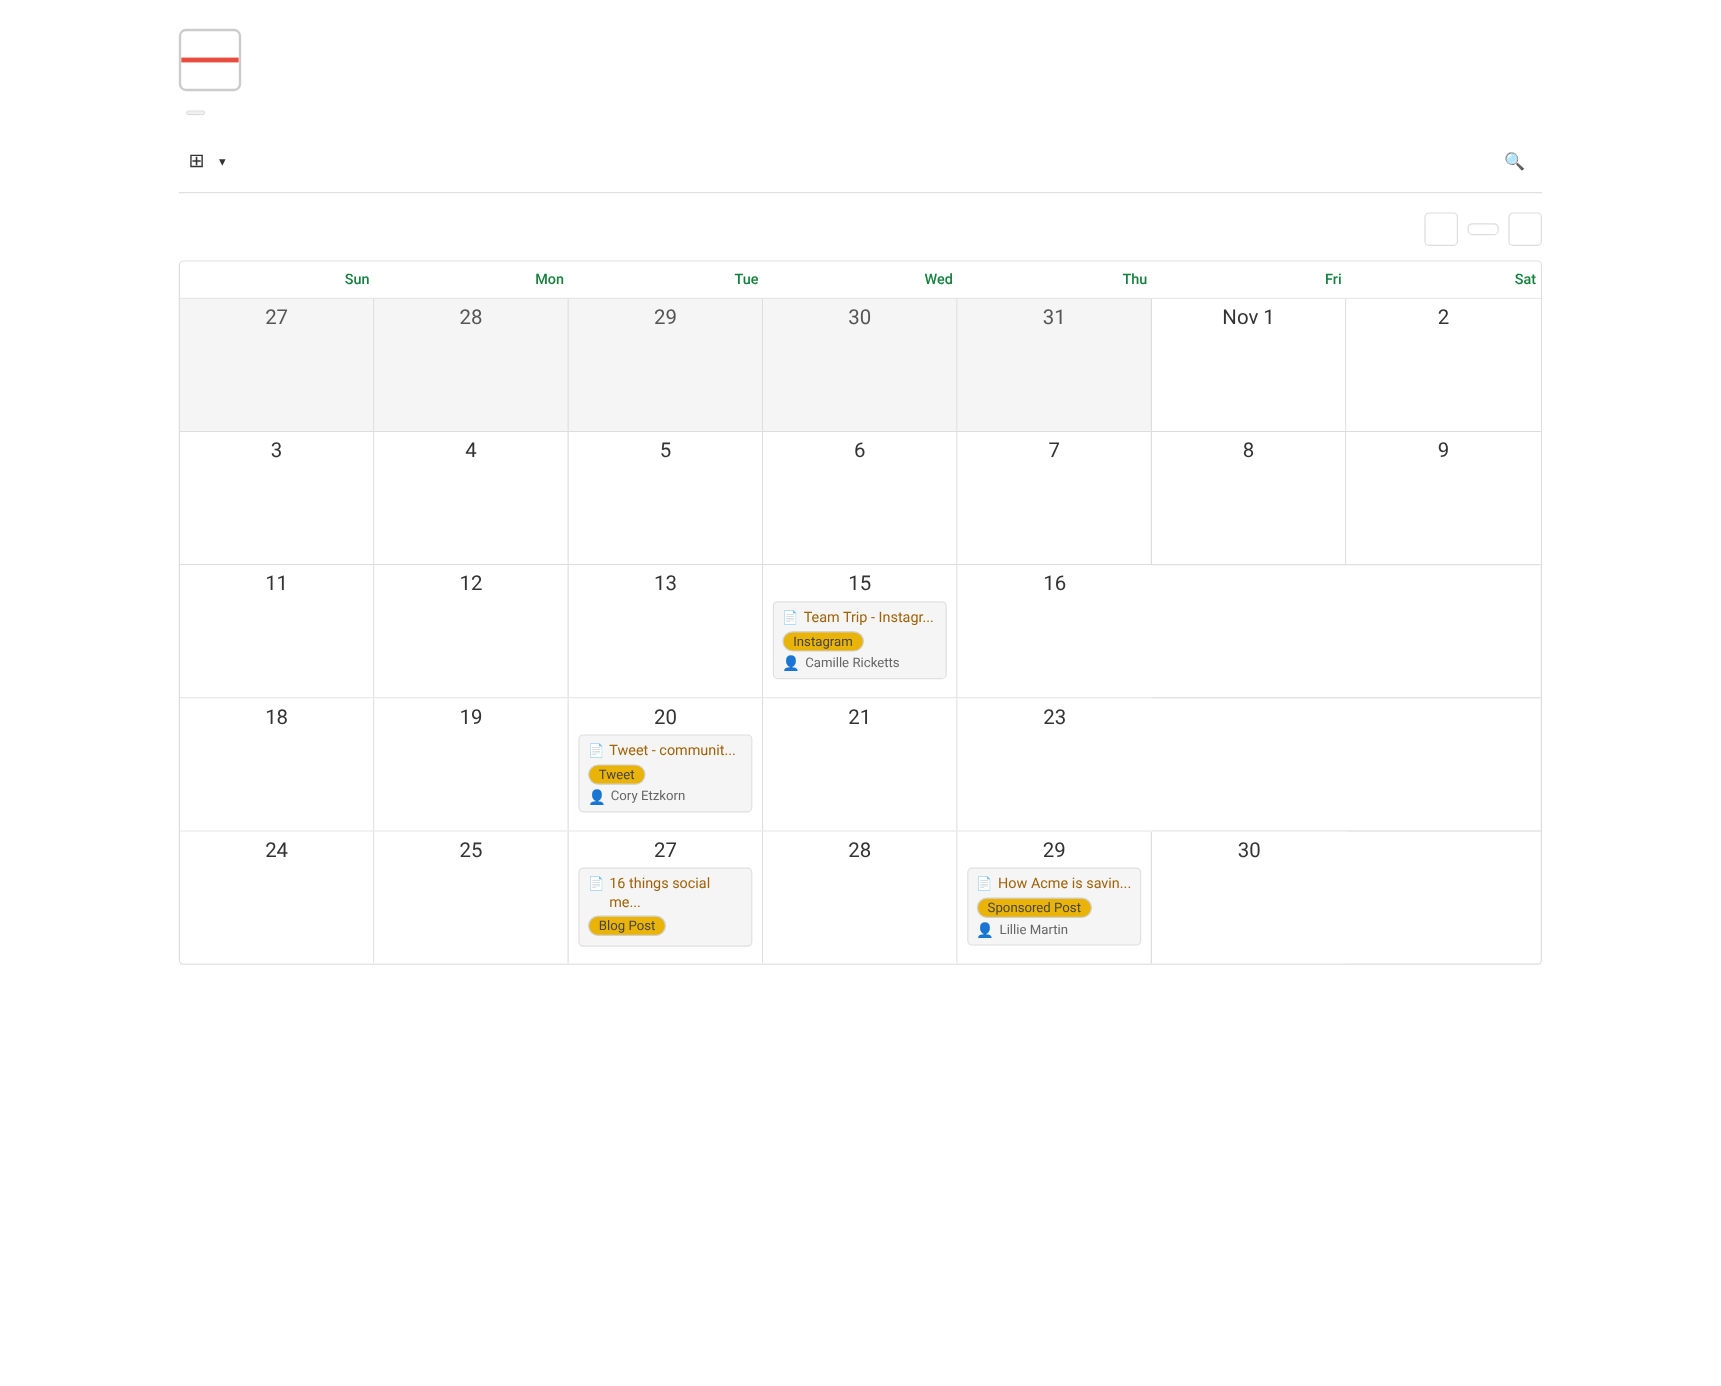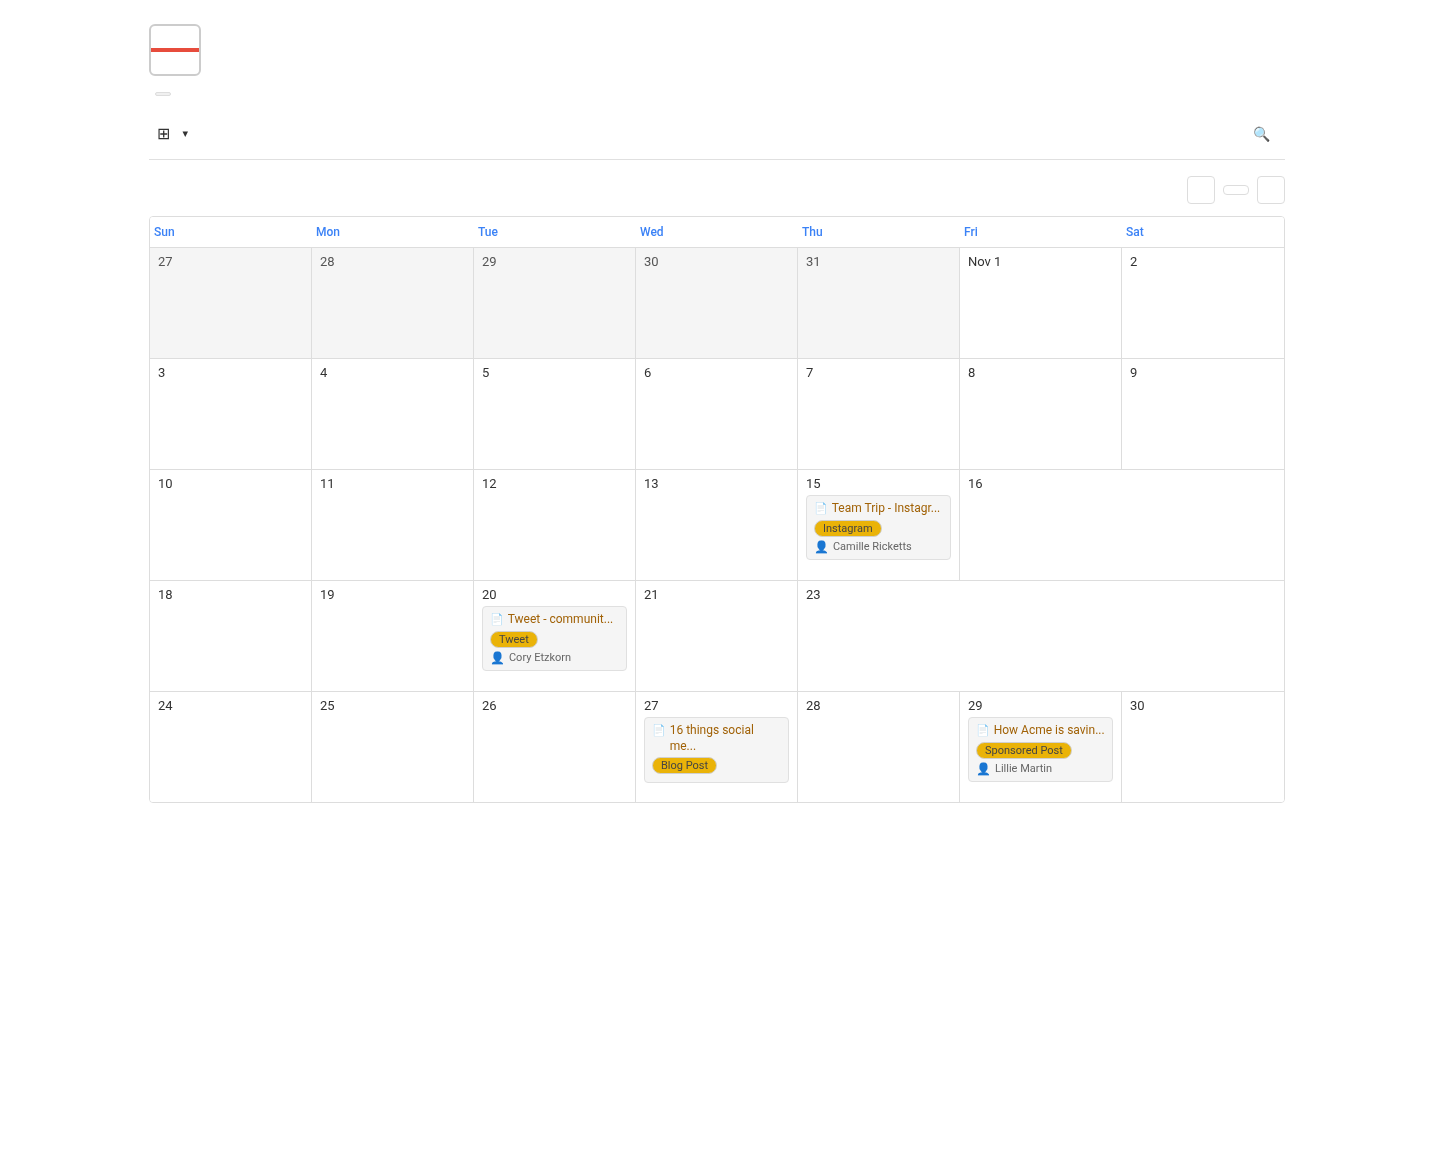--- a/index.html
+++ b/index.html
@@ -153,25 +153,25 @@
       border: 1px solid #ddd;
       border-radius: 4px;
       overflow: hidden;
     }
     .day-headers {
       display: grid;
       grid-template-columns: repeat(7, 1fr);
       border-bottom: 1px solid #ddd;
     }
     .day-header {
-      text-align: left;
+      text-align: right;
       padding: 8px 4px;
       font-size: 12px;
       font-weight: 500;
-      color: #3b82f6;
+      color: #15803d;
       background: #fff;
     }
     .calendar-weeks {
       display: flex;
       flex-direction: column;
     }
     .calendar-week {
       display: grid;
       grid-template-columns: repeat(7, 1fr);
       border-bottom: 1px solid #ddd;
@@ -187,23 +187,23 @@
       min-height: 110px;
       background: #fff;
     }
     .calendar-day:last-child {
       border-right: none;
     }
     .calendar-day.outside-month {
       background: #f5f5f5;
     }
     .day-number {
-      font-size: 13px;
+      font-size: 17px;
       color: #555;
-      text-align: left;
+      text-align: center;
       margin-bottom: 4px;
     }
     .day-number.current-month {
       color: #333;
     }
     .event-card {
       background: #f5f5f5;
       border: 1px solid #e0e0e0;
       border-radius: 4px;
       padding: 5px 7px;
@@ -352,23 +352,20 @@
             </div>
             <div class="calendar-day">
               <div class="day-number current-month">8</div>
             </div>
             <div class="calendar-day">
               <div class="day-number current-month">9</div>
             </div>
           </div>
           <div class="calendar-week">
             <div class="calendar-day">
-              <div class="day-number current-month">10</div>
-            </div>
-            <div class="calendar-day">
               <div class="day-number current-month">11</div>
             </div>
             <div class="calendar-day">
               <div class="day-number current-month">12</div>
             </div>
             <div class="calendar-day">
               <div class="day-number current-month">13</div>
             </div>
             <div class="calendar-day">
               <div class="day-number current-month">15</div>
@@ -409,23 +406,20 @@
             </div>
           </div>
           <div class="calendar-week">
             <div class="calendar-day">
               <div class="day-number current-month">24</div>
             </div>
             <div class="calendar-day">
               <div class="day-number current-month">25</div>
             </div>
             <div class="calendar-day">
-              <div class="day-number current-month">26</div>
-            </div>
-            <div class="calendar-day">
               <div class="day-number current-month">27</div>
               <div class="event-card"><div class="event-title-row">
                   <span class="event-doc-icon">📄</span>
                   <span class="event-title">16 things social me...</span>
                 </div><span class="event-tag">Blog Post</span></div>
             </div>
             <div class="calendar-day">
               <div class="day-number current-month">28</div>
             </div>
             <div class="calendar-day">

